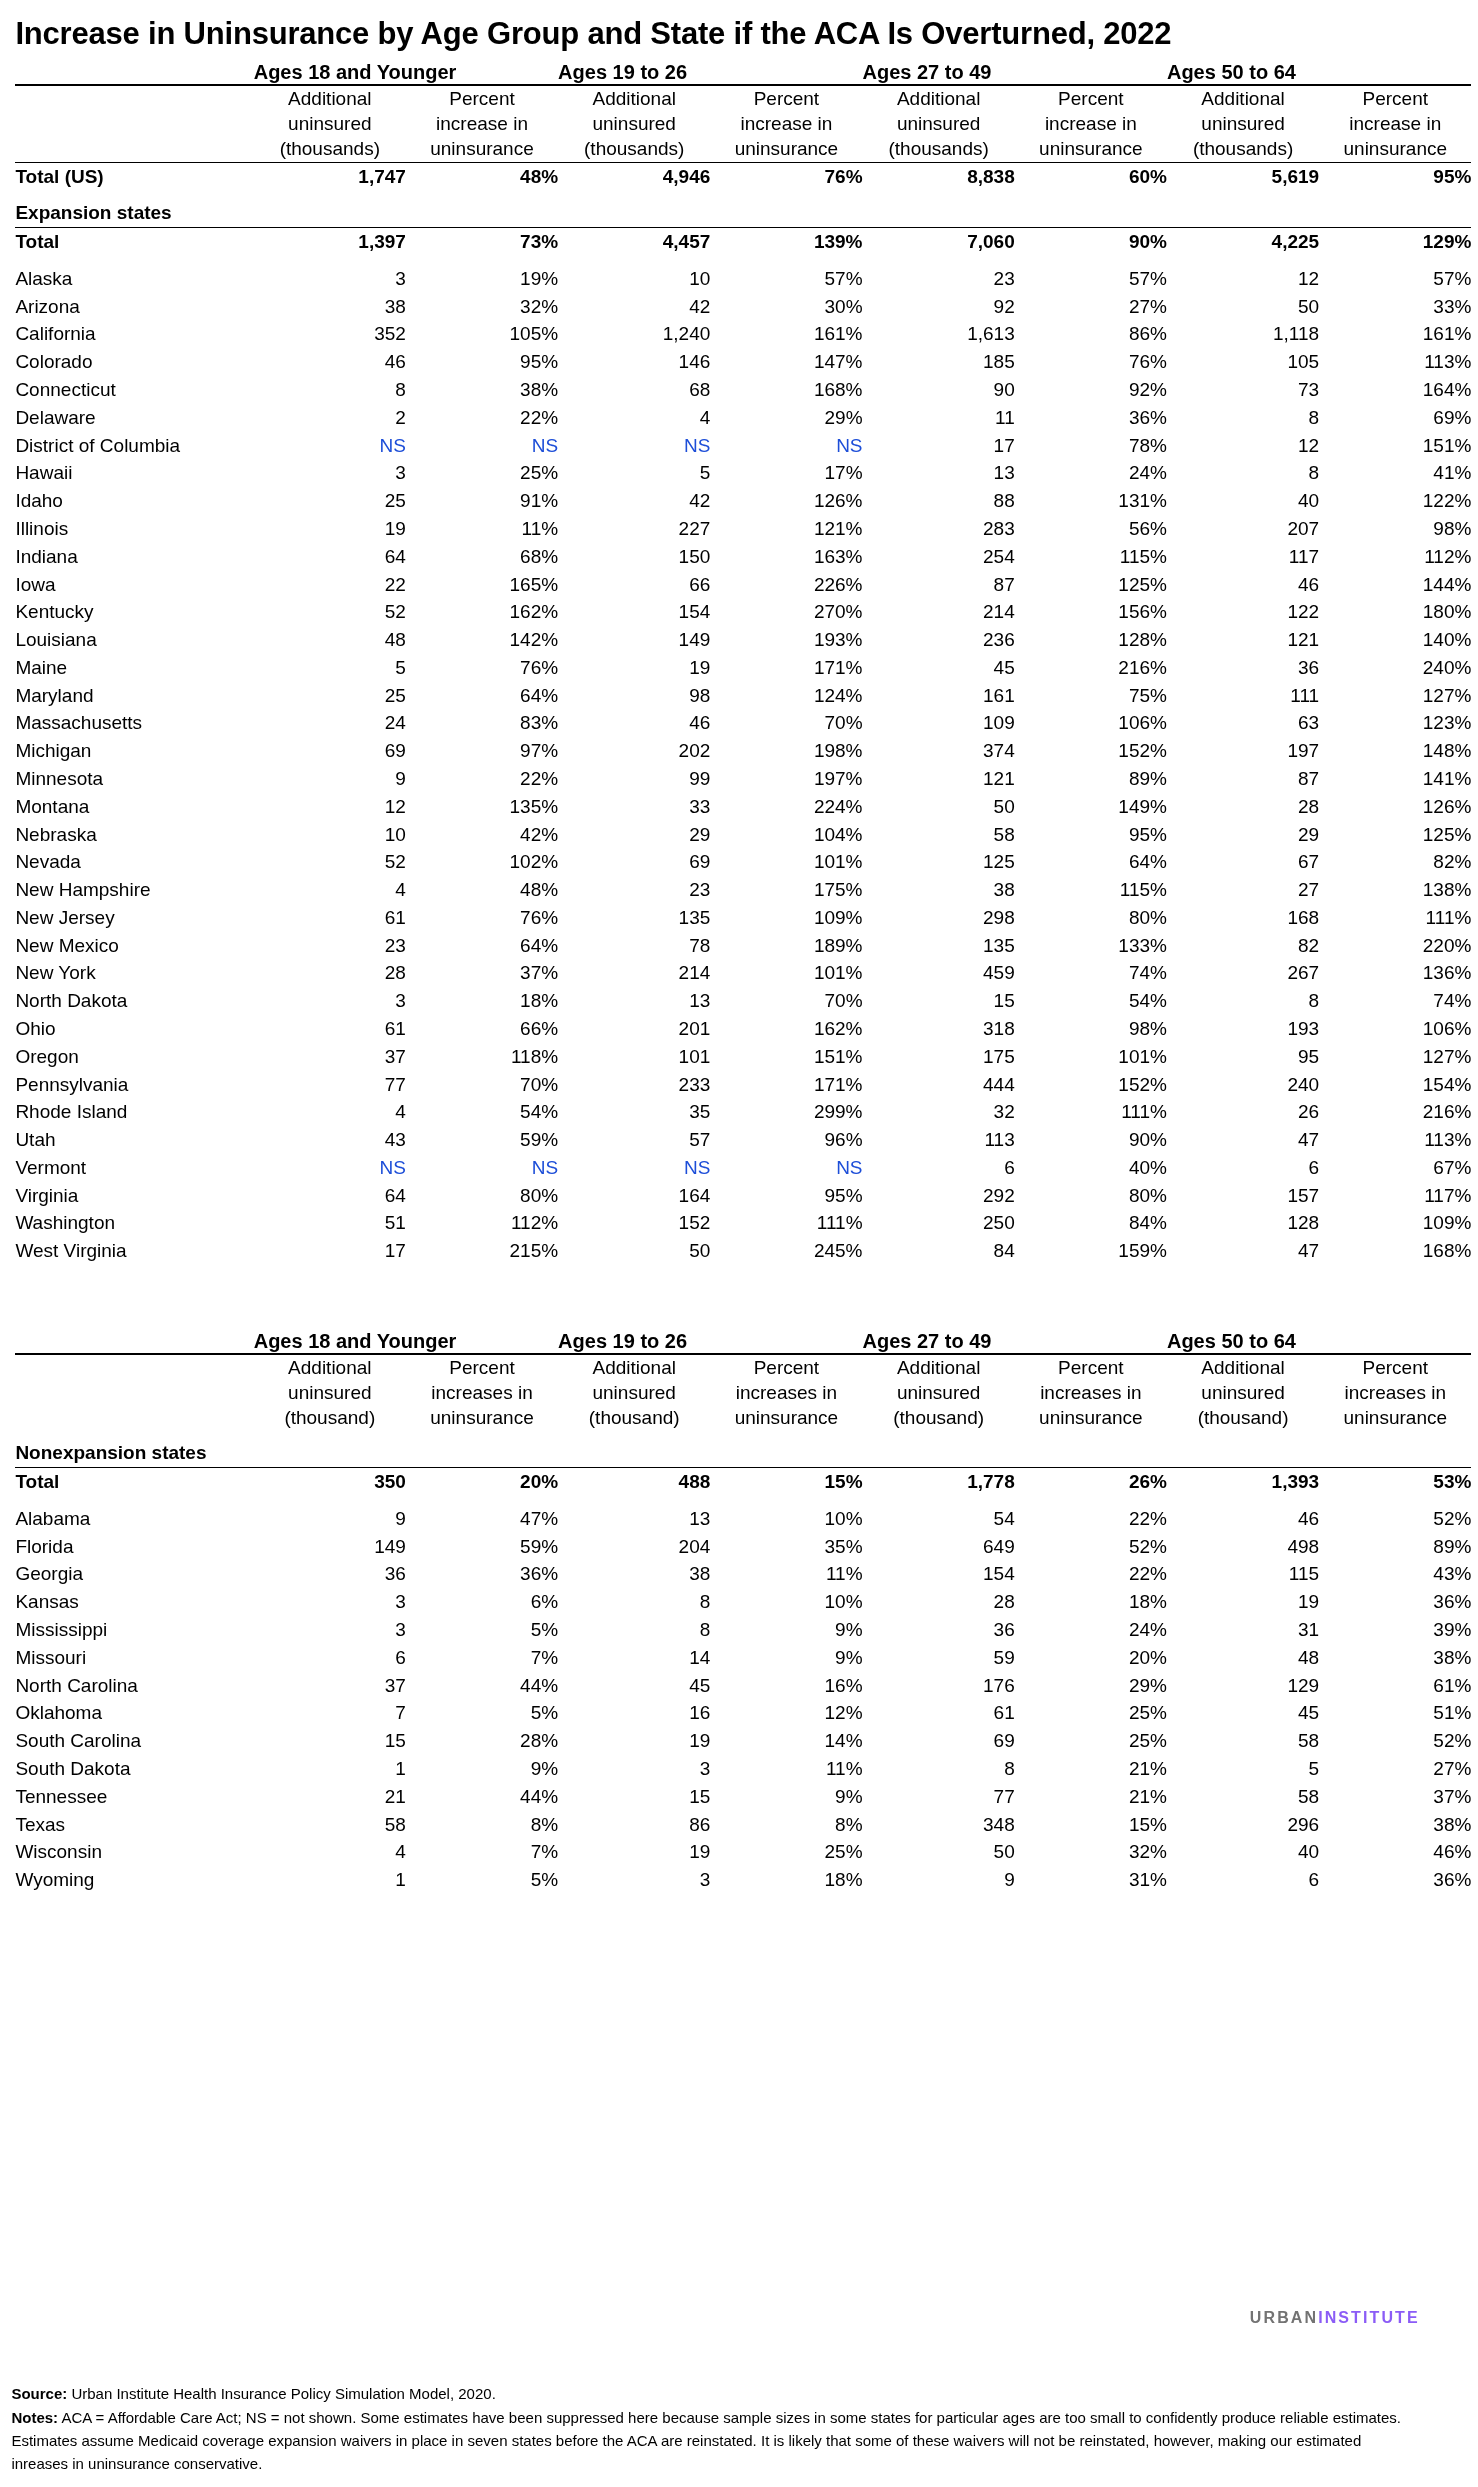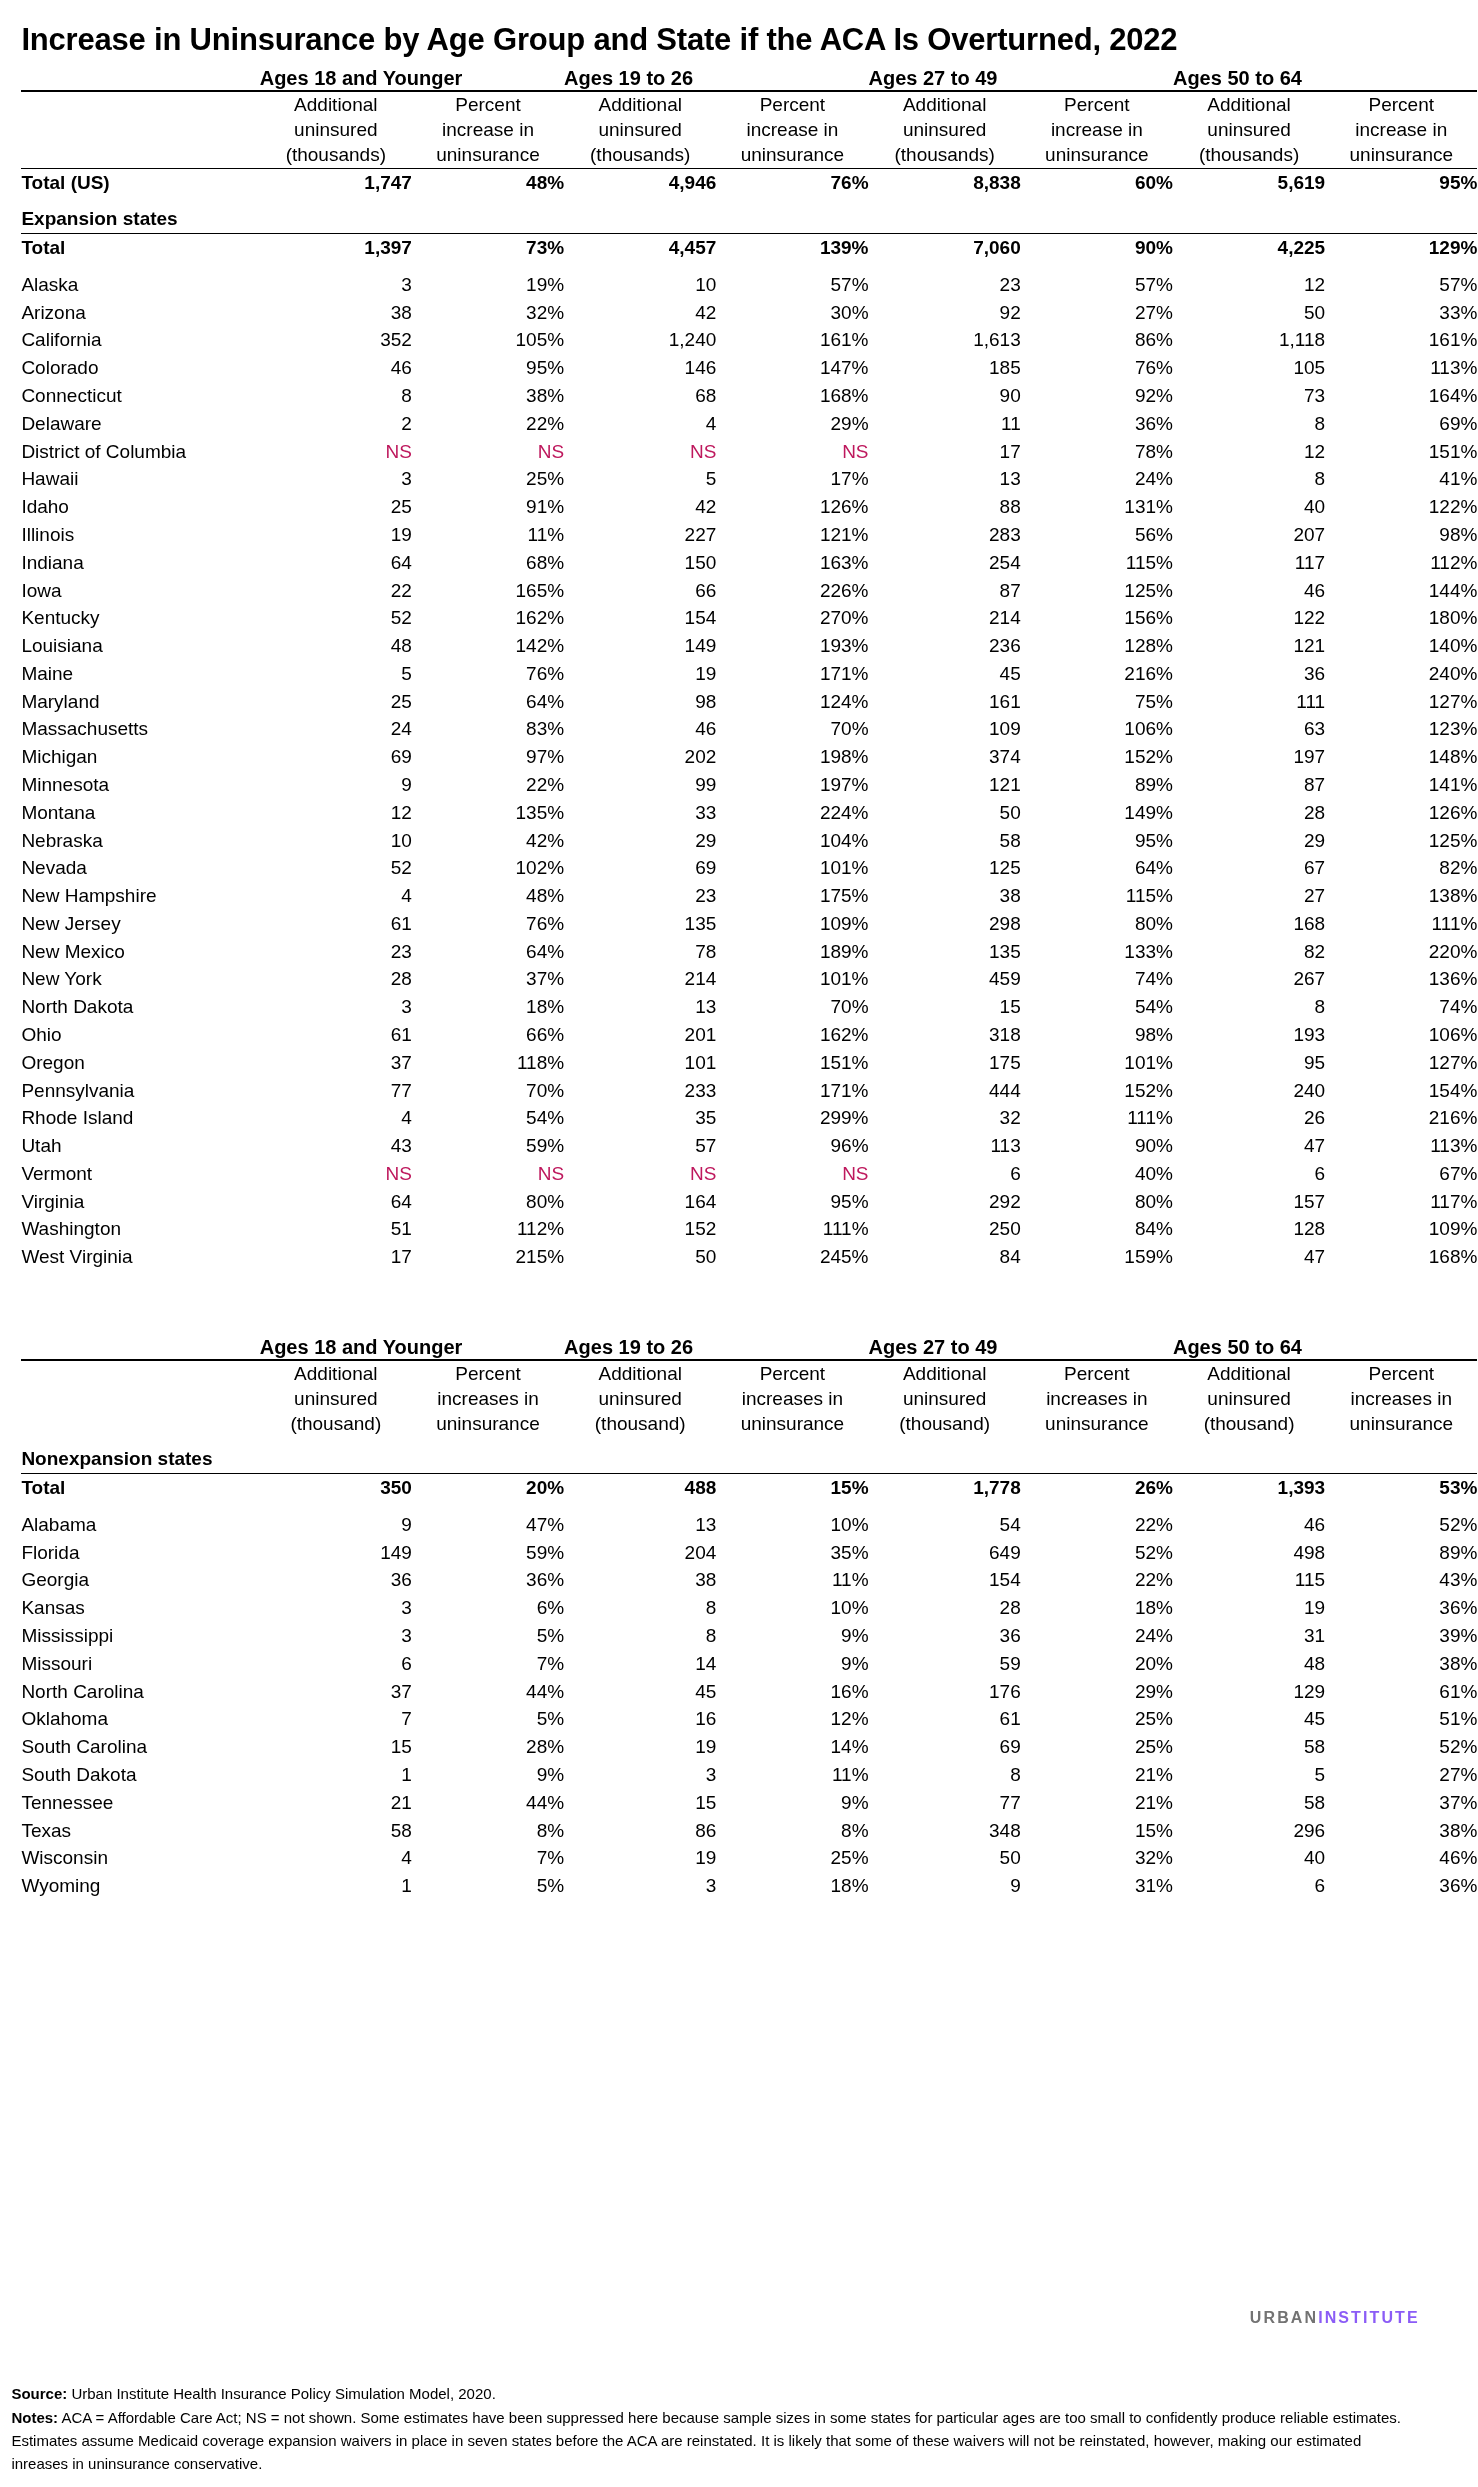--- a/index.html
+++ b/index.html
@@ -11,21 +11,21 @@
     width: 1479px;
     height: 2487px;
     font-family: "Liberation Sans", sans-serif;
     color: #000000;
     position: relative;
     overflow: hidden;
   }
   .page {
     width: 1433px;
     height: 2487px;
-    padding: 10px;
+    padding: 4px;
     box-sizing: border-box;
     position: relative;
   }
 
   
   .title {
     font-size: 31px;
     font-weight: bold;
     letter-spacing: -0.2px;
     padding: 13.3px 0 0 11.4px;
@@ -102,21 +102,21 @@
   tr.total-row .num { font-weight: bold; }
 
   tr.section-row .rowlabel {
     font-weight: bold;
     padding-top: 11.4px;
     padding-bottom: 2.9px;
   }
 
   tr.first-state td { padding-top: 12.4px; }
 
-  .ns { color: #be185d; margin-top: 48px; }
+  .ns { color: #1d4ed8; margin-top: 48px; }
 
   .spacer-lg td { height: 55px; font-size: 0; line-height: 0; }
 
   
   .logo {
     position: absolute;
     right: 13.3px;
     bottom: 160px;
     font-size: 16px;
     font-weight: bold;

